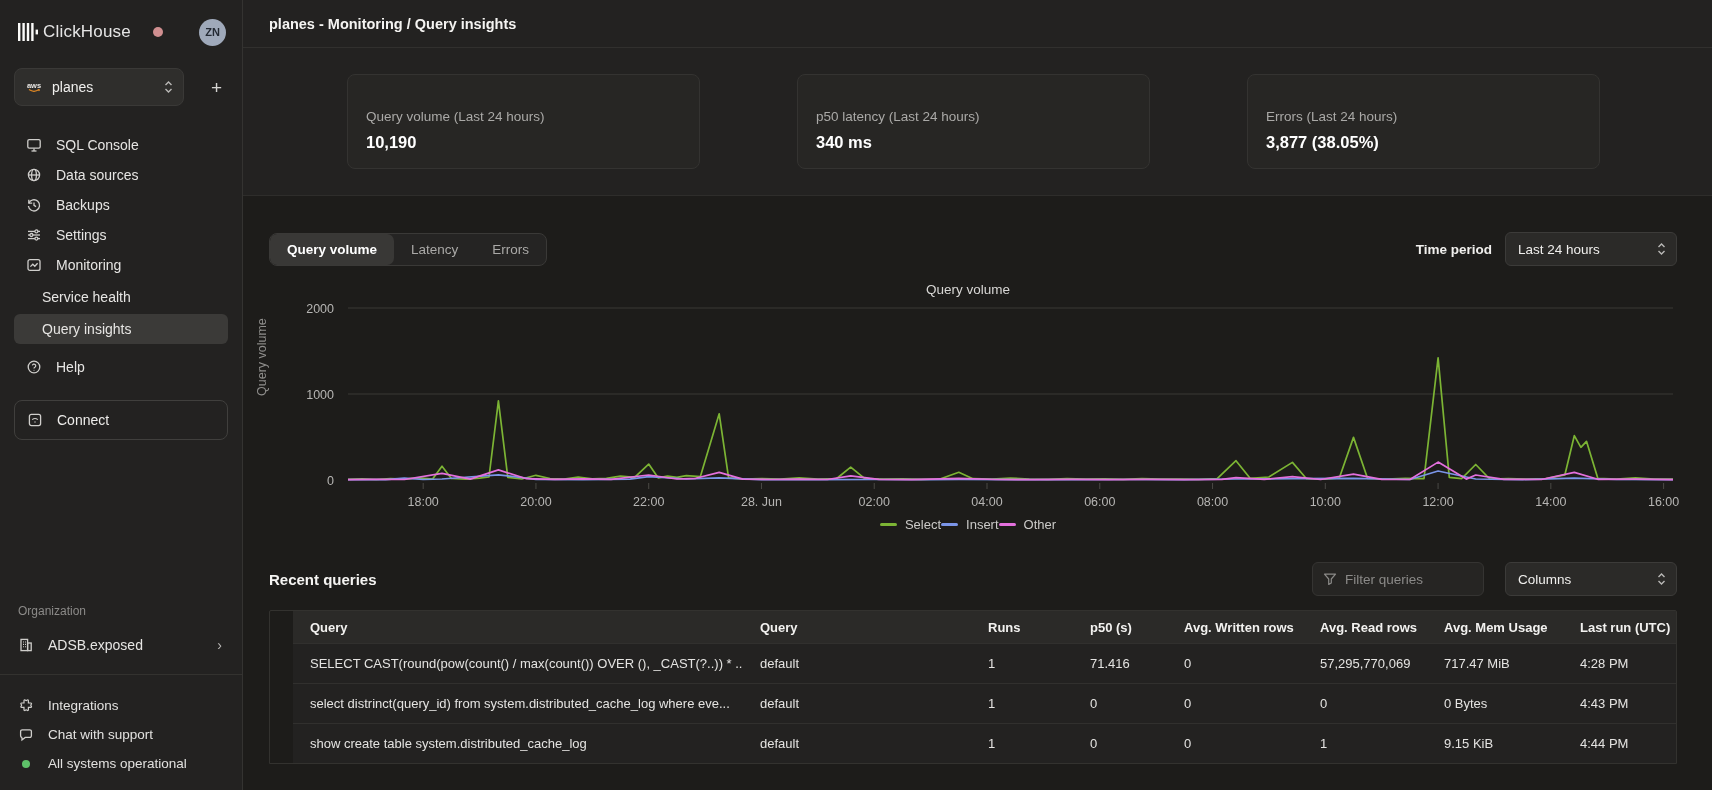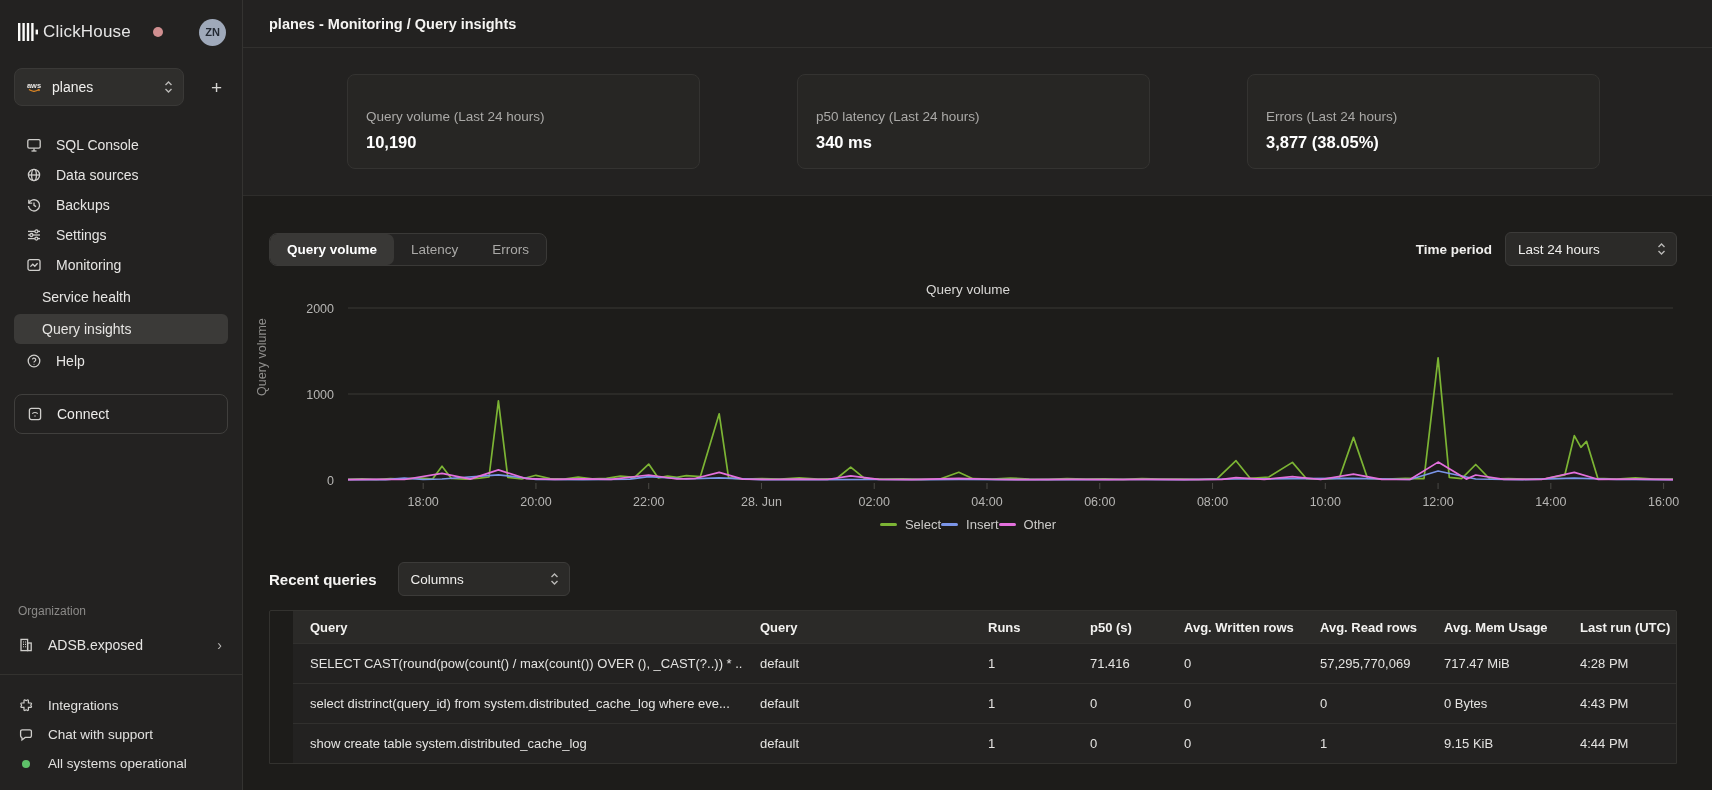--- a/index.html
+++ b/index.html
@@ -192,21 +192,21 @@
         </svg>
       </span>
       <span>Monitoring</span>
     </div>
     <div class="nav-sub">
       <span>Service health</span>
     </div>
     <div class="nav-sub active">
       <span>Query insights</span>
     </div>
-    <div class="nav-item" style="margin-top:2px;">
+    <div class="nav-item" style="margin-top:8px;">
       <span class="nicon">
         <svg class="icon" width="16" height="16" viewBox="0 0 16 16" fill="none" stroke="currentColor" stroke-width="1.3">
           <circle cx="8" cy="8" r="5.8"></circle>
           <path d="M6.4 6.4a1.7 1.7 0 1 1 2.4 1.9c-.5.3-.8.6-.8 1.2" stroke-width="1.2"></path>
           <circle cx="8" cy="11.2" r="0.5" fill="currentColor" stroke="none"></circle>
         </svg>
       </span>
       <span>Help</span>
     </div>
   </nav>
@@ -352,20 +352,28 @@
       </div>
       <div class="legend-item">
         <span class="legend-swatch" style="background: rgb(228, 112, 221);"></span>
         <span>Other</span>
       </div>
     </div>
   </div>
 
   <div class="recent-head">
     <span class="recent-title">Recent queries</span>
+    <div class="filter-box">
+      <span>
+        <svg class="icon" width="14" height="14" viewBox="0 0 14 14" fill="none" stroke="#8b8a88" stroke-width="1.2">
+          <path d="M1.5 2.2h11L8.3 7v4l-2.6 1.4V7L1.5 2.2z" stroke-linejoin="round"></path>
+        </svg>
+      </span>
+      <span class="ph">Filter queries</span>
+    </div>
     <div class="select-box columns-box">
       <span>Columns</span>
       <span class="updown">
         <svg class="icon" width="9" height="14" viewBox="0 0 9 14" fill="none" stroke="currentColor" stroke-width="1.4">
           <path d="M1.5 5 4.5 2 7.5 5"></path>
             <path d="M1.5 9 4.5 12 7.5 9"></path>
         </svg>
       </span>
     </div>
   </div>

